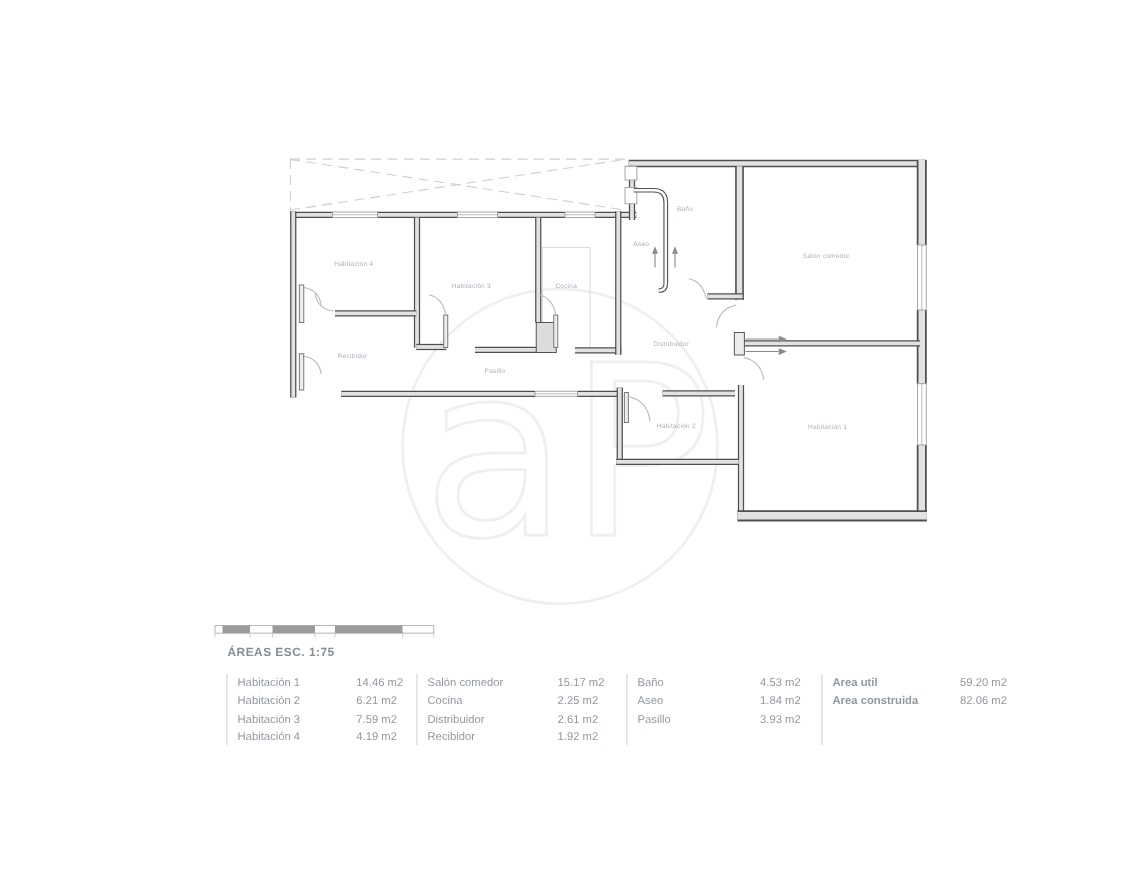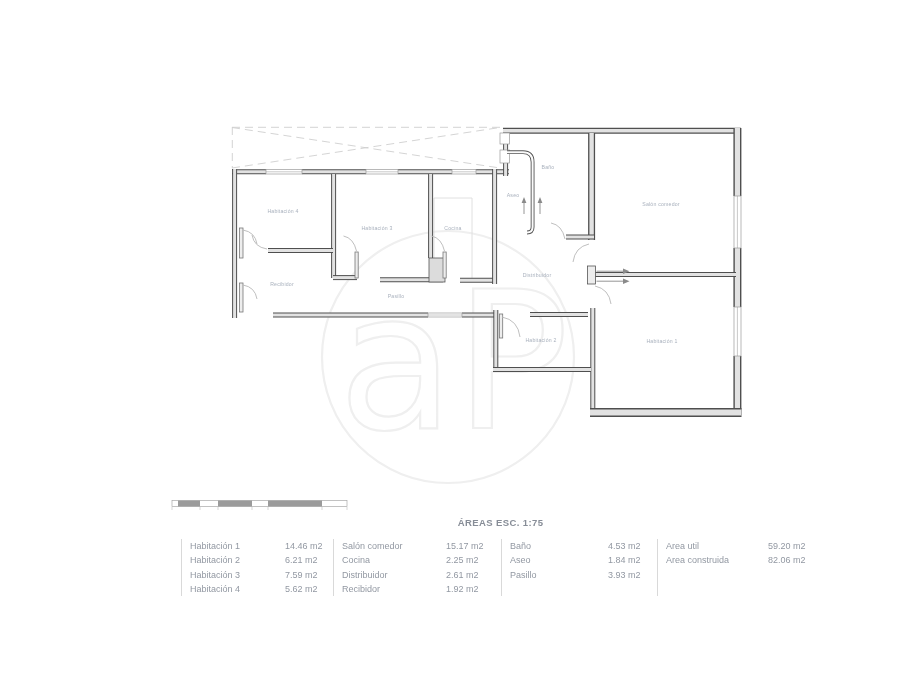--- a/index.html
+++ b/index.html
@@ -32,27 +32,27 @@
   .wm-text{font-family:"DejaVu Sans", sans-serif;font-size:190px;fill:none;stroke:#efefef;stroke-width:2.2;}
   .room-label{font-size:5.2px;fill:#a9b1bd;letter-spacing:0.2px;}
   .sb-frame{fill:#ffffff;stroke:#a8a8a8;stroke-width:0.7;}
   .sb-fill{fill:#9b9b9b;stroke:none;}
   .sb-tick{stroke:#c5c5c5;stroke-width:0.7;}
   .pillar{fill:#dcdcdc;stroke:#555555;stroke-width:0.8;}
   .jamb{fill:#ededed;stroke:#555555;stroke-width:0.8;}
 
   
   #legend{position:absolute;left:182px;top:517px;color:#9298a2;}
-  #legend-title{font-size:9.5px;font-weight:bold;color:#878d97;letter-spacing:0.4px;text-align:center;}
+  #legend-title{font-size:9.5px;font-weight:bold;color:#878d97;letter-spacing:0.4px;}
   #legend-groups{display:flex;margin-top:11px;margin-left:-1px;}
   .lg{border-left:1px solid #d9d9d9;padding-left:8px;}
   .lg0{width:143px;} .lg1{width:159px;} .lg2{width:147px;} .lg3{width:153px;}
   .lrow{height:14.3px;font-size:9px;display:flex;align-items:center;}
   .llab{display:inline-block;}
-  .lg0 .llab{width:95px;} .lg1 .llab{width:104px;} .lg2 .llab{width:98px;} .lg3 .llab{width:102px;}
+  .lg0 .llab{width:95px;} .lg1 .llab{width:104px;} .lg2 .llab{width:98px;} .lg3 .llab{width:102px;font-weight:bold;}
   .lval{display:inline-block;}
 </style>
 </head>
 <body>
 
 <svg id="plan-svg" width="914" height="698" viewBox="0 0 914 698" xmlns="http://www.w3.org/2000/svg">
 
   <g>
     <circle class="wm" cx="448" cy="357" r="126" stroke-width="2.2"></circle>
     <text class="wm-text" x="338" y="428">aP</text>
@@ -238,21 +238,21 @@
         <div class="lrow">
           <span class="llab">Habitación 2</span>
           <span class="lval">6.21 m2</span>
         </div>
         <div class="lrow">
           <span class="llab">Habitación 3</span>
           <span class="lval">7.59 m2</span>
         </div>
         <div class="lrow">
           <span class="llab">Habitación 4</span>
-          <span class="lval">5.62 m2</span>
+          <span class="lval">4.19 m2</span>
         </div>
       </div>
       <div class="lg lg1">
         <div class="lrow">
           <span class="llab">Salón comedor</span>
           <span class="lval">15.17 m2</span>
         </div>
         <div class="lrow">
           <span class="llab">Cocina</span>
           <span class="lval">2.25 m2</span>

